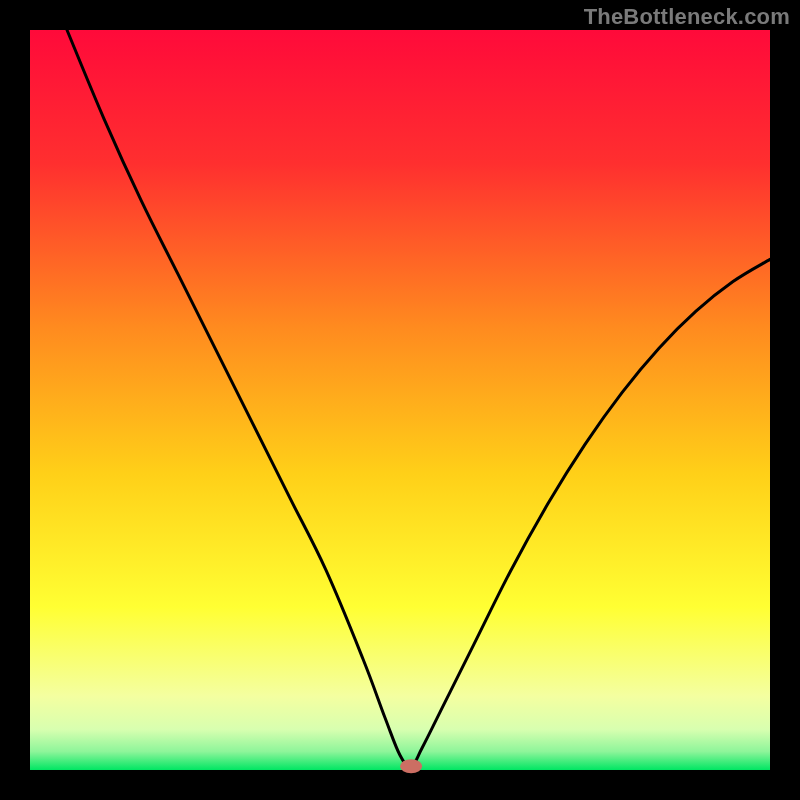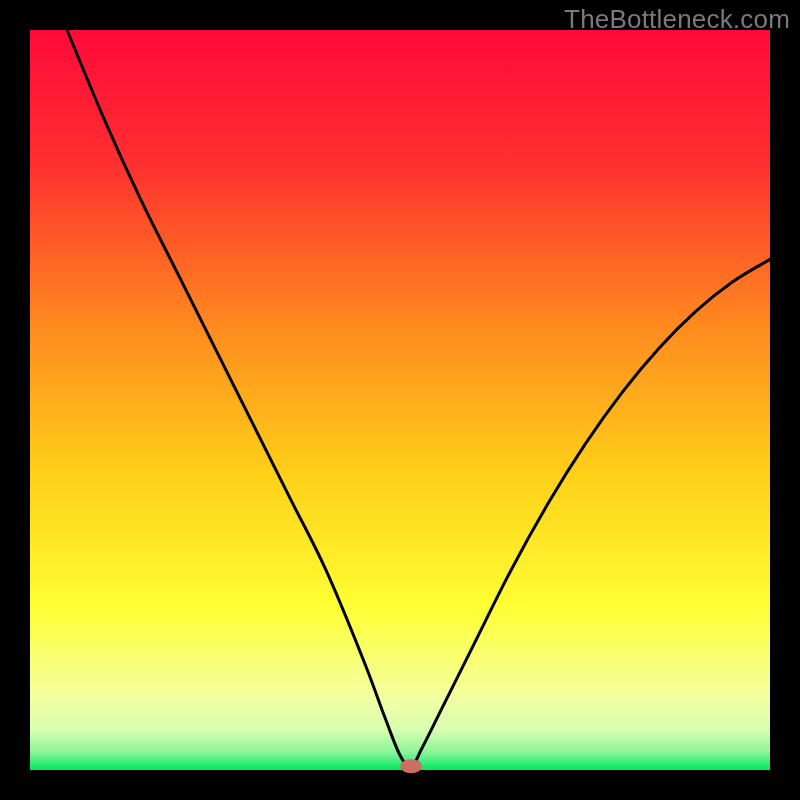--- a/index.html
+++ b/index.html
@@ -15,22 +15,22 @@
     position: relative;
     width: 800px;
     height: 800px;
     background: #000;
   }
   .watermark {
     position: absolute;
     top: 4px;
     right: 10px;
     color: #7a7a7a;
-    font-size: 26px;
-    font-weight: 400;
+    font-size: 22px;
+    font-weight: 700;
     letter-spacing: 0.2px;
     z-index: 5;
     margin-left: 31px;
   }
   svg {
     position: absolute;
     top: 0;
     left: 0;
   }
 </style>

